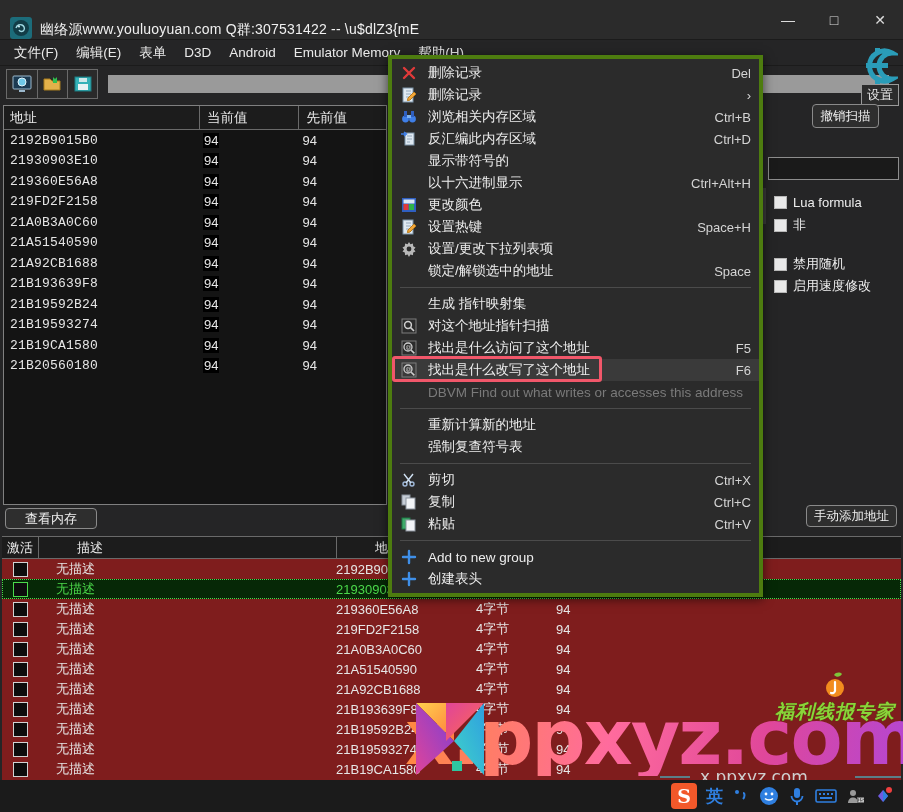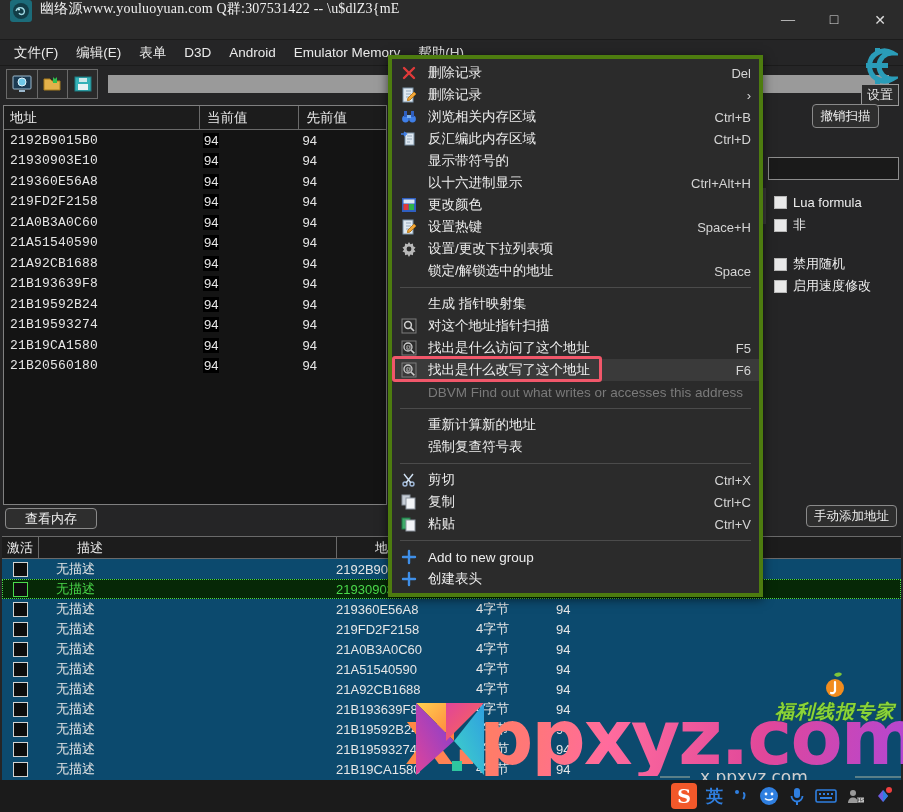--- a/index.html
+++ b/index.html
@@ -10,22 +10,22 @@
     font-family: "Liberation Sans", "DejaVu Sans", sans-serif;
     color: #e6e6e6;
     overflow: hidden;
     position: relative;
     font-size: 13px;
   }
   .app { position:absolute; inset:0; background:#252526; }
 
   
   .titlebar {
-    height: 40px; background:#2b2b2b; display:flex; align-items:flex-start;
-    border-bottom:1px solid #1b1b1b; position:relative;font-family:Liberation Serif, serif;
+    height: 40px; background:#2b2b2b; display:flex; align-items:flex-end;
+    border-bottom:1px solid #1b1b1b; position:relative;
   }
   .app-icon {
     width:22px; height:22px; margin-left:10px; margin-right:8px; border-radius:3px;
     background:#1c6c7a; display:flex; align-items:center; justify-content:center;
     font-size:13px; color:#cfe9ee;
   }
   .title-text { font-size:14px; color:#f0f0f0; letter-spacing:.2px; white-space:nowrap; }
   .win-ctrls { position:absolute; right:0; top:0; height:40px; display:flex; }
   .win-btn {
     width:46px; height:40px; display:flex; align-items:center; justify-content:center;
@@ -97,21 +97,21 @@
   .scanbar-left { position:absolute; left:762px; top:188px; width:4px; height:36px; background:#3a3a3a;}
   .manual-add-btn {
     position:absolute; left:806px; top:505px; width:91px; height:22px;
     background:#2e2e2e; border:1px solid #8a8a8a; border-radius:4px;
     color:#efefef; font-size:12.5px; display:flex; align-items:center; justify-content:center;
   }
 
   
   .ct {
     position:absolute; left:2px; top:536px; width:899px; height:250px;
-    background:#0c4a6e; border-top:1px solid #6a6a6a;
+    background:#7f1d1d; border-top:1px solid #6a6a6a;
   }
   .ct-head { display:flex; height:22px; background:#1c1c1c; border-bottom:1px solid #6a6a6a; font-size:13px; }
   .ct-head .c { padding:2px 5px; color:#ececec; }
   .ct-head .c + .c { border-left:1px solid #6a6a6a;padding-left:38px; }
   .h-act { width:36px; }
   .h-desc { width:298px; }
   .h-addr { width:140px; }
   .h-type { width:80px; }
   .h-val { width:120px; }
   .ct-row { display:flex; height:20px; align-items:center; font-size:13px; }

